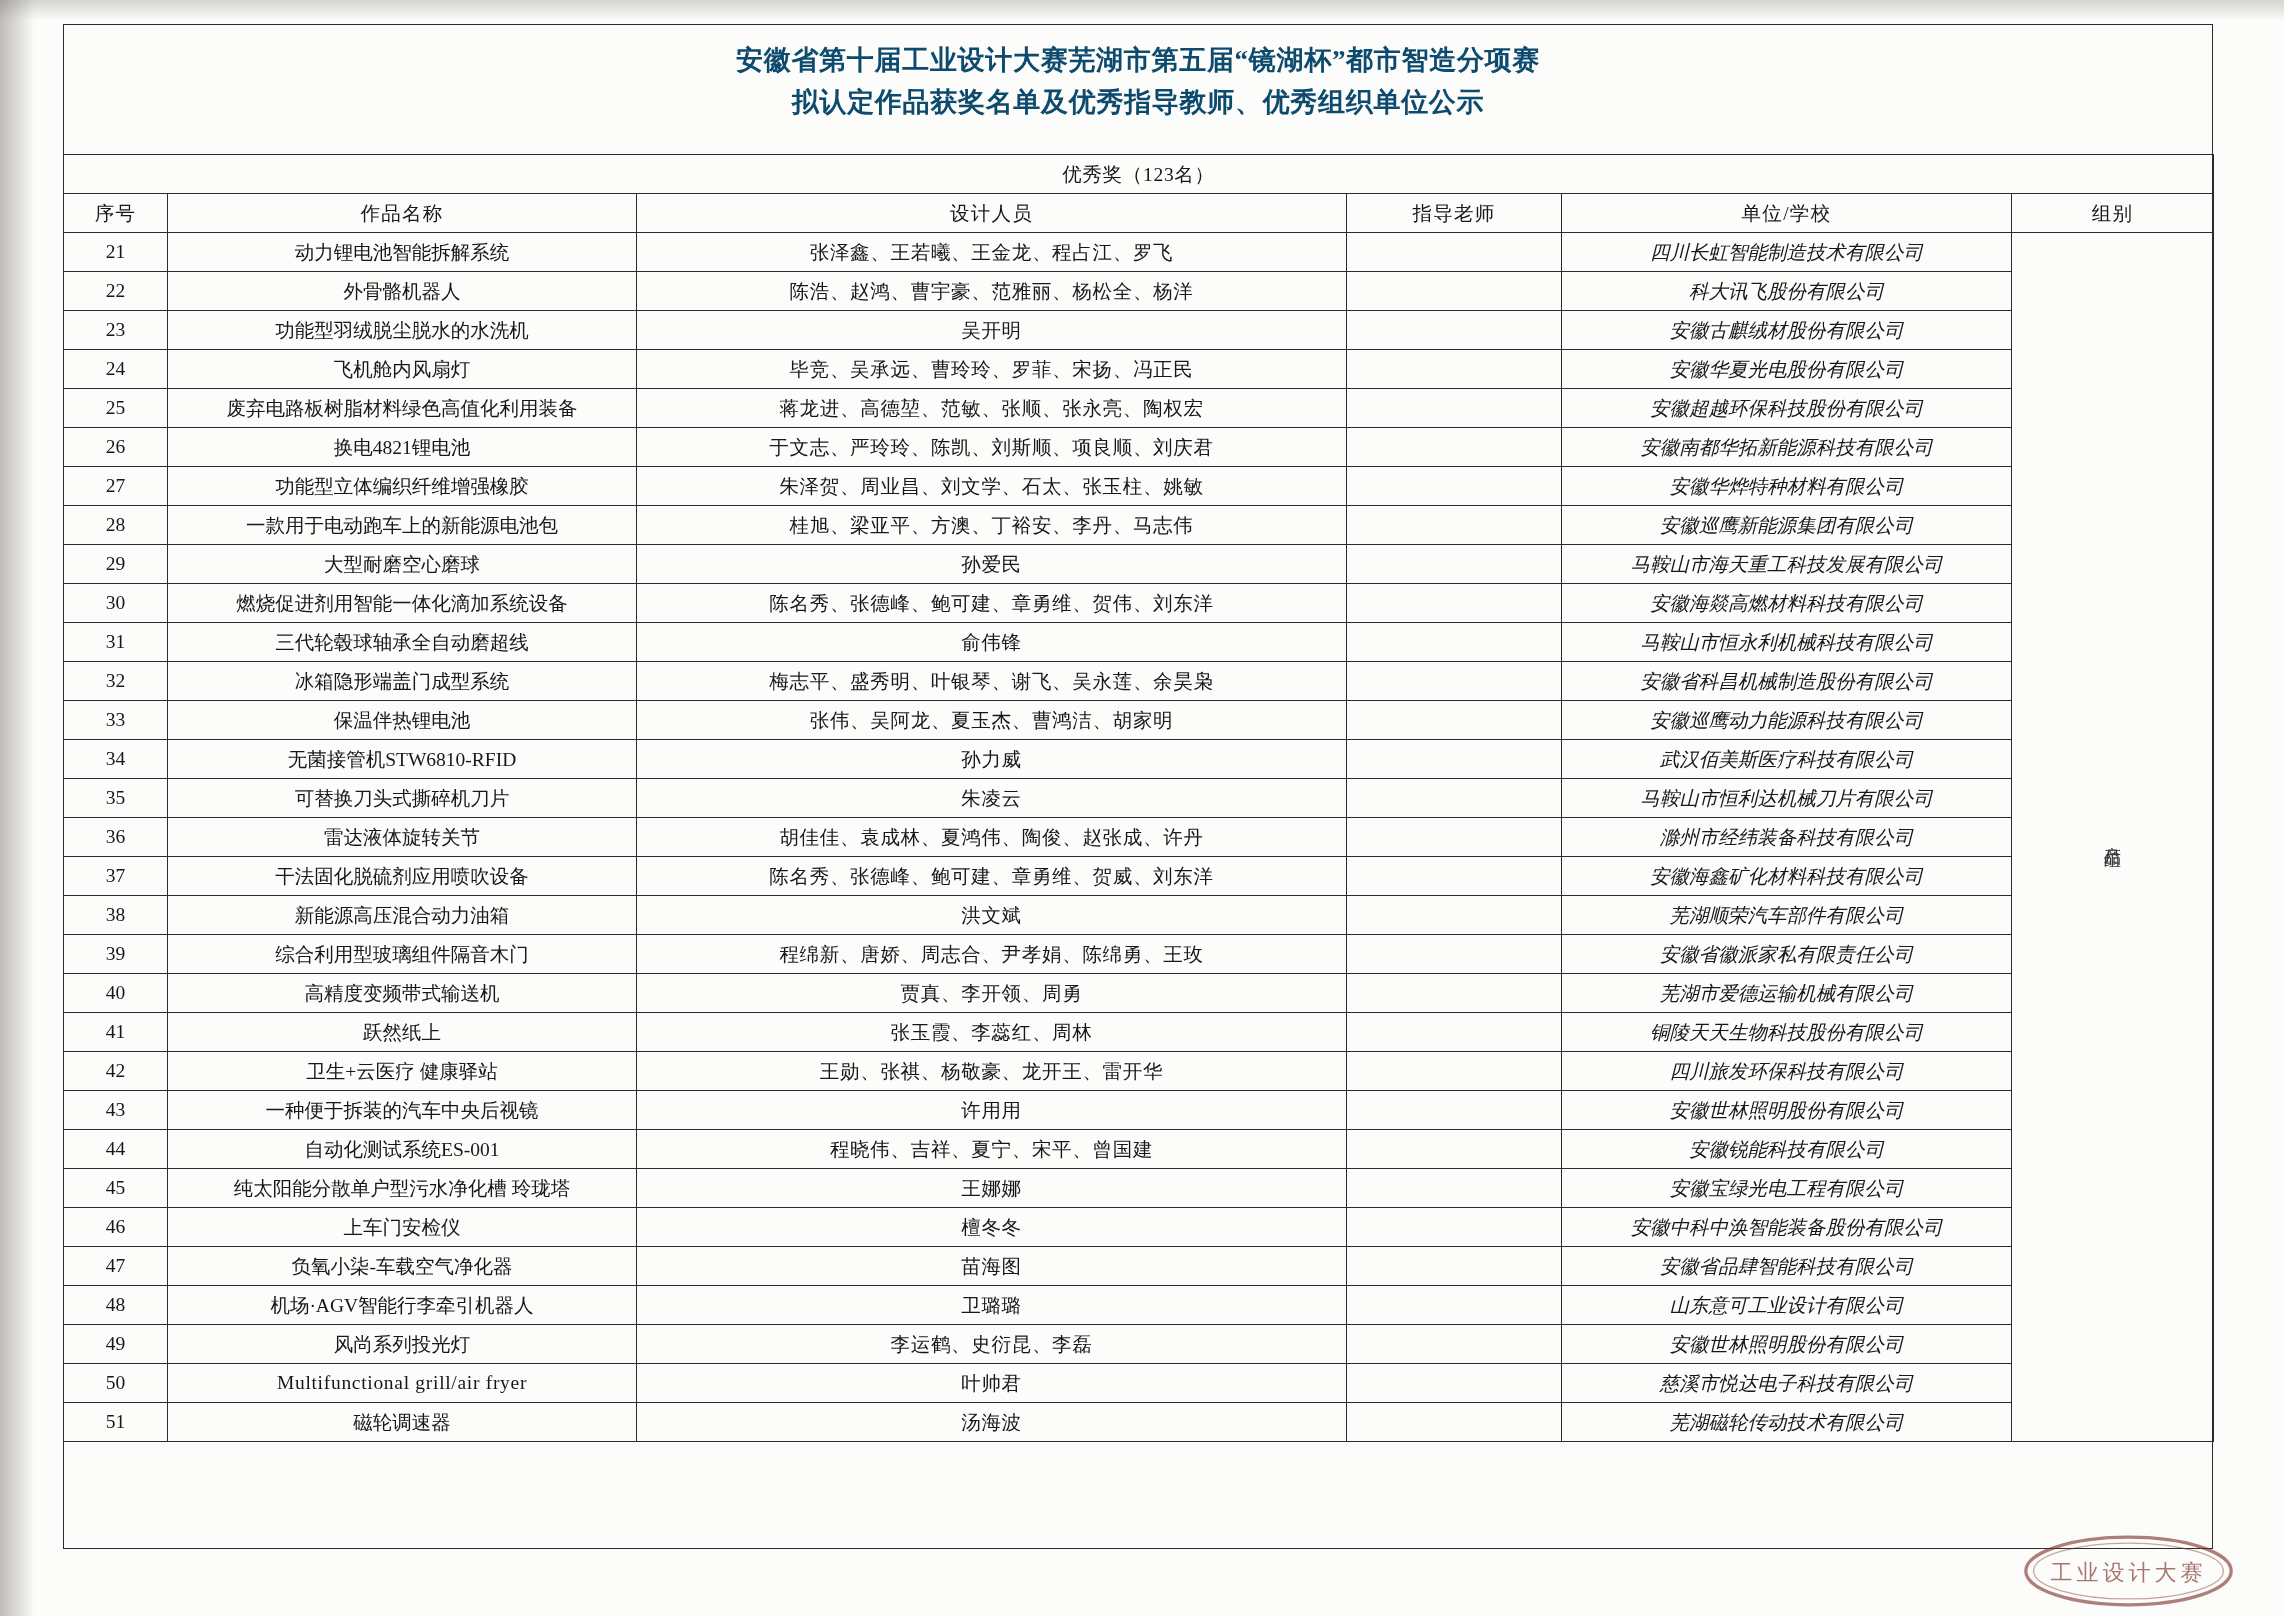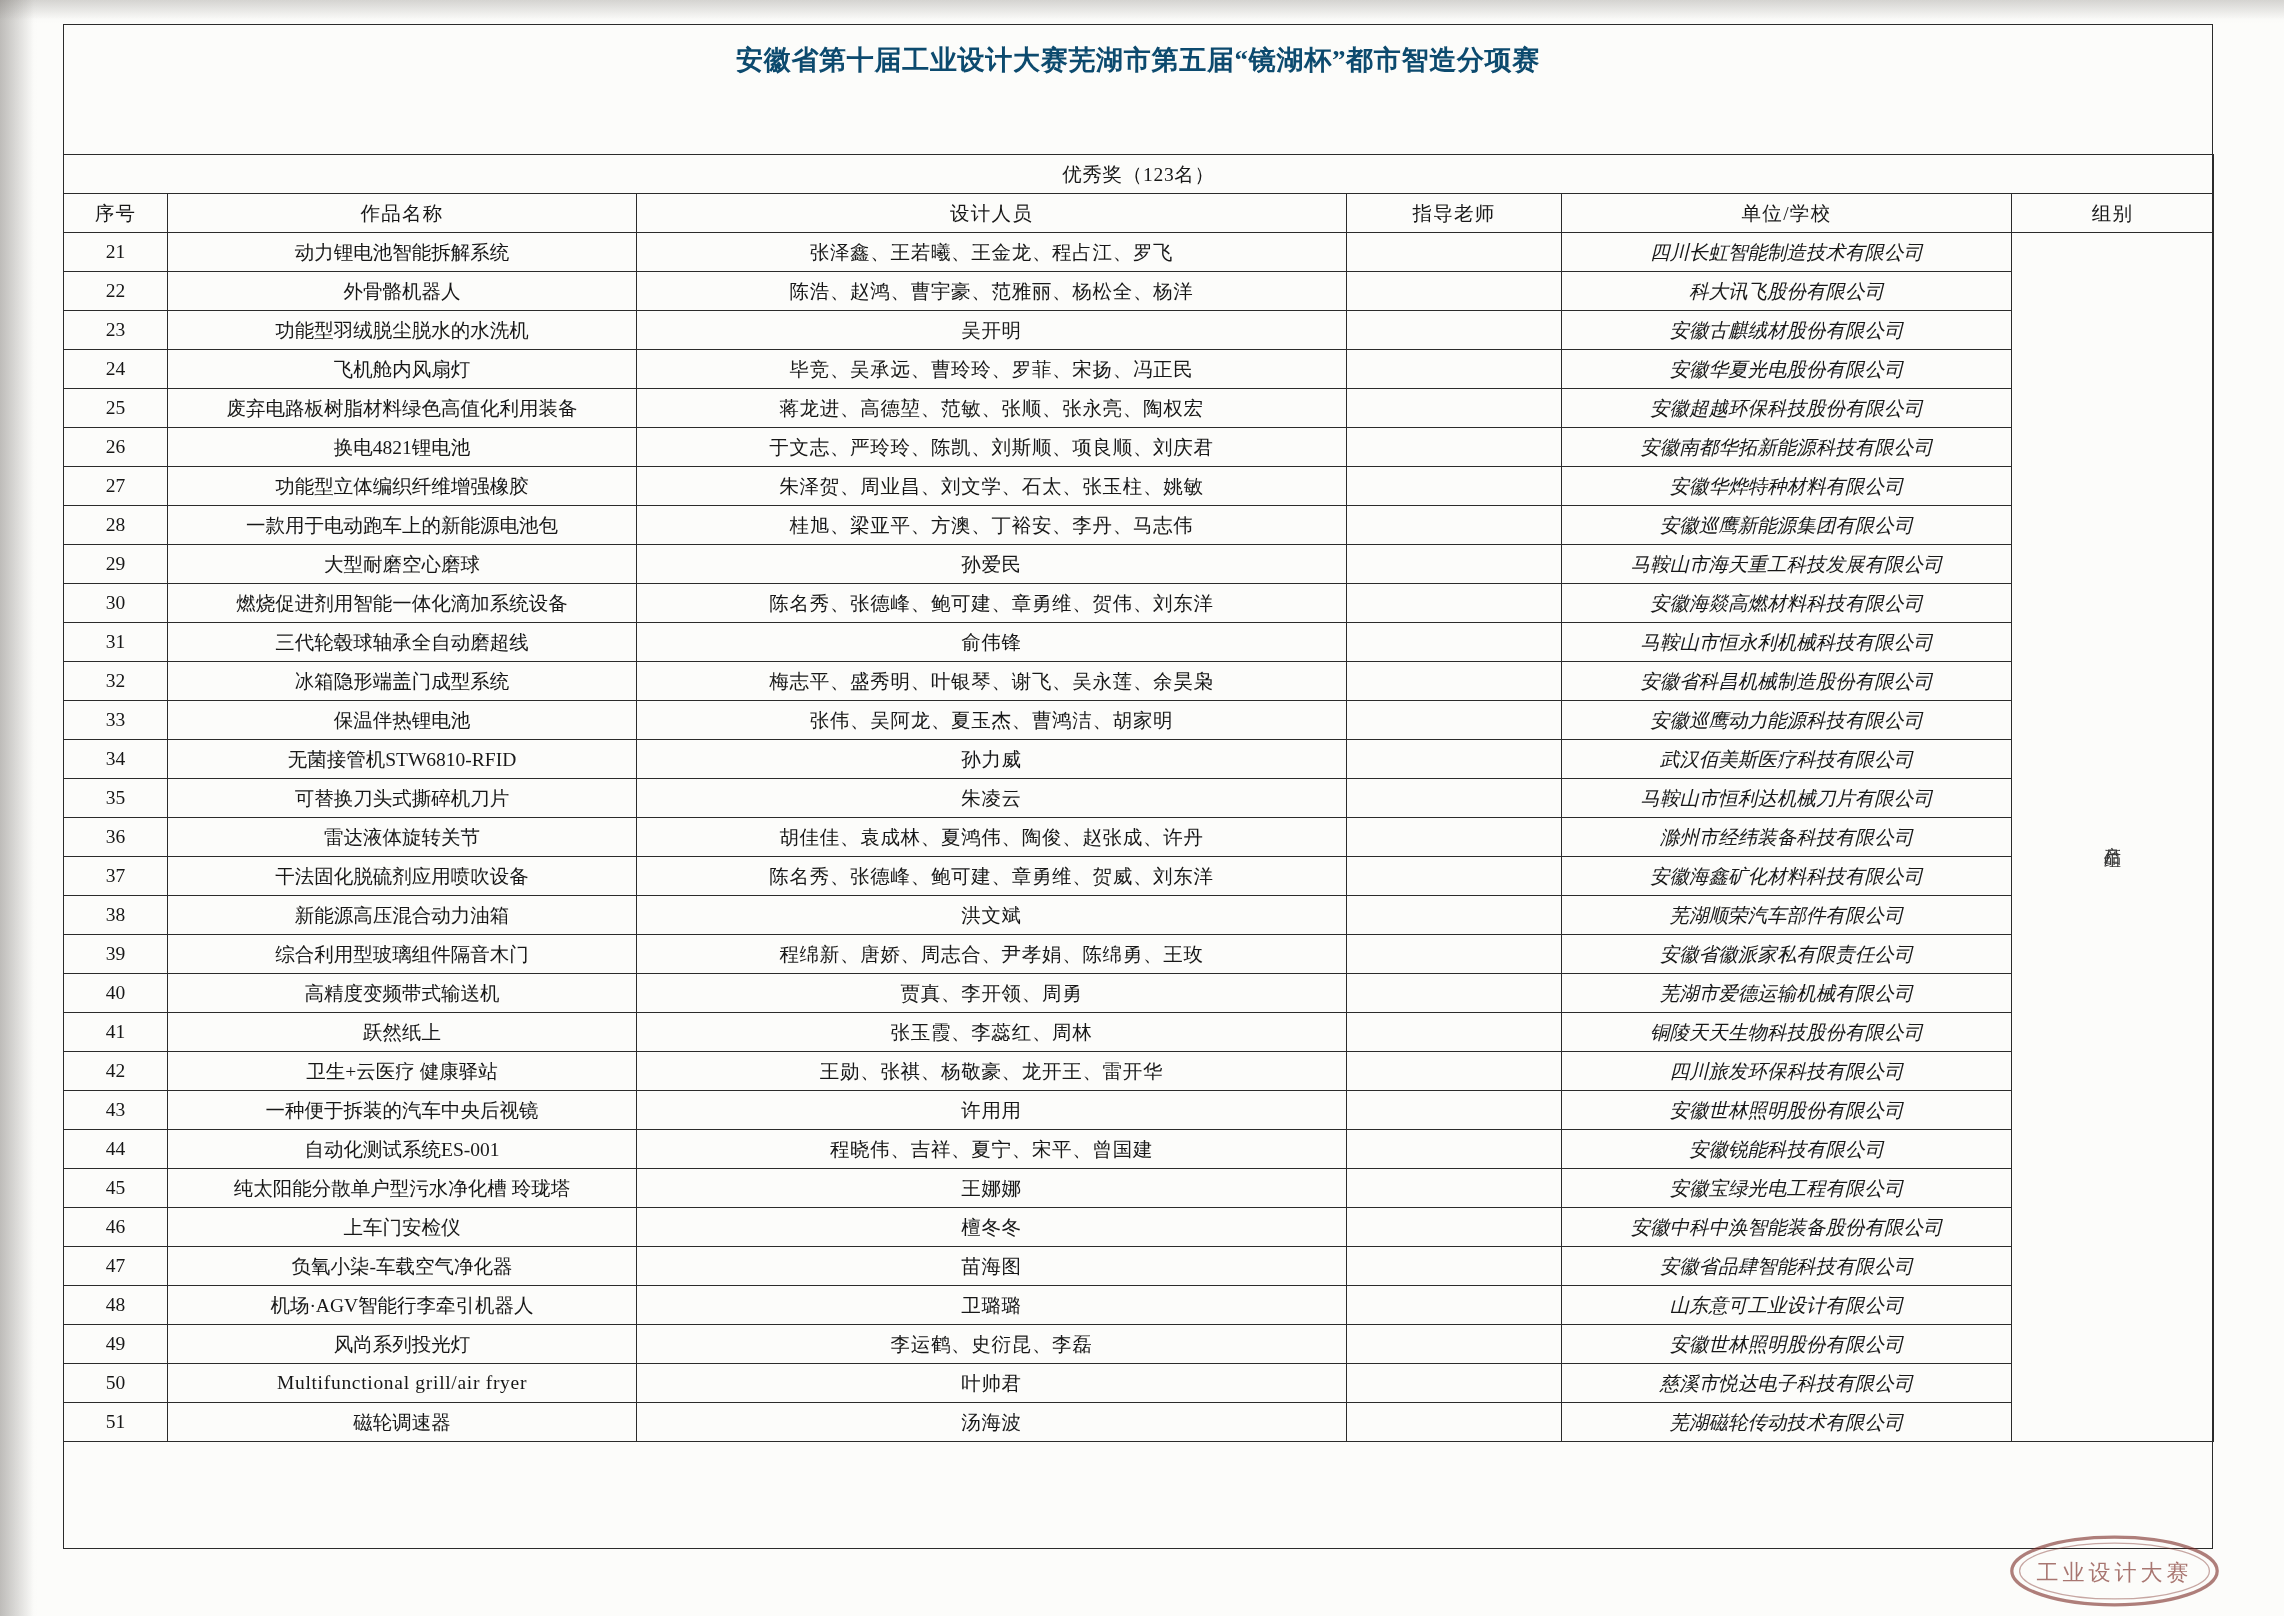--- a/index.html
+++ b/index.html
@@ -120,21 +120,21 @@
   }
   .group-wrap {
     display: flex;
     align-items: center;
     justify-content: center;
     height: 100%;
   }
   
   .stamp {
     position: absolute;
-    right: 62px;
+    right: 48px;
     bottom: 6.5px;
     width: 215px;
     height: 78px;
     opacity: 0.75;
   }
   .stamp svg { display: block; }
   .edge-shadow-left {
     position: absolute;
     left: 0; top: 0;
     width: 34px; height: 1616px;
@@ -154,20 +154,21 @@
 
 <div class="page">
   <div class="paper-tint"></div>
   <div class="edge-shadow-left"></div>
   <div class="edge-shadow-top"></div>
 
   <div class="doc-frame"></div>
 
   <div class="title-block">
     <div class="title-line">安徽省第十届工业设计大赛芜湖市第五届“镜湖杯”都市智造分项赛</div>
+    <div class="title-line">拟认定作品获奖名单及优秀指导教师、优秀组织单位公示</div>
   </div>
 
   <table class="award-table">
     <colgroup>
       <col class="col-no">
       <col class="col-name">
       <col class="col-team">
       <col class="col-tutor">
       <col class="col-org">
       <col class="col-group">

